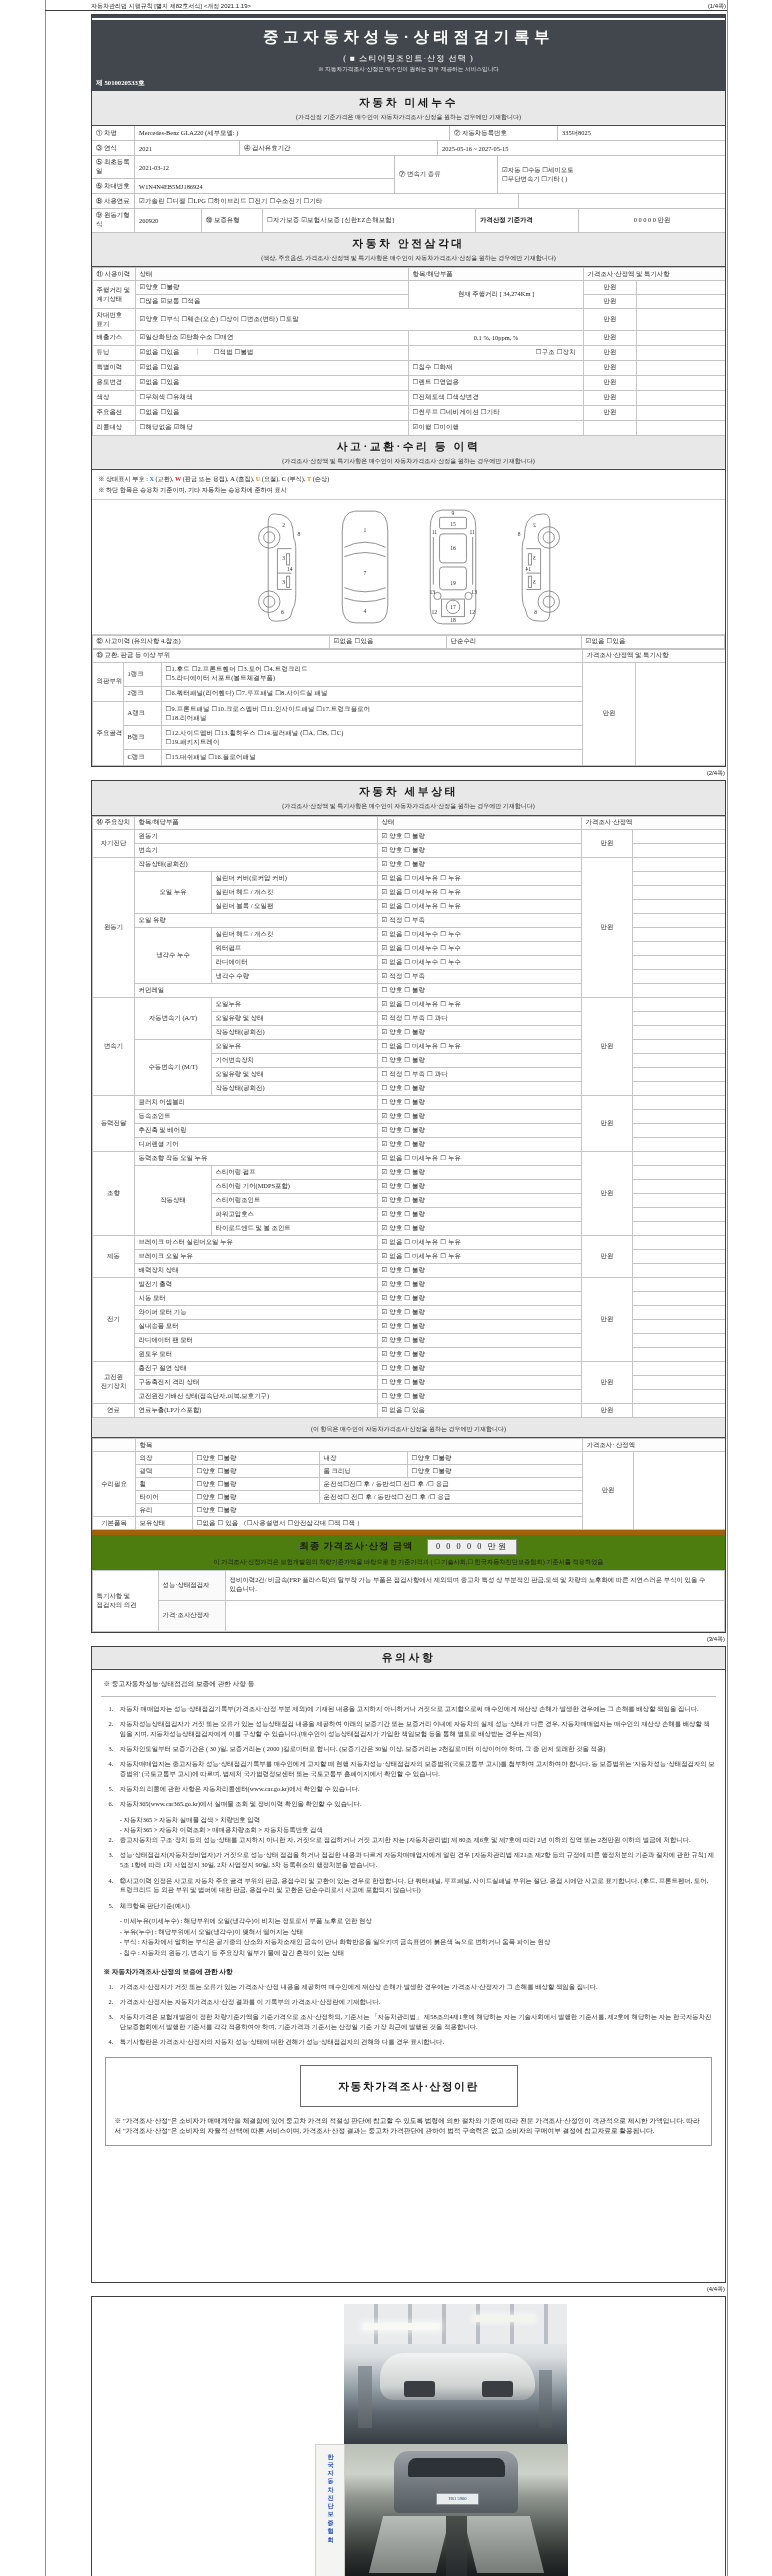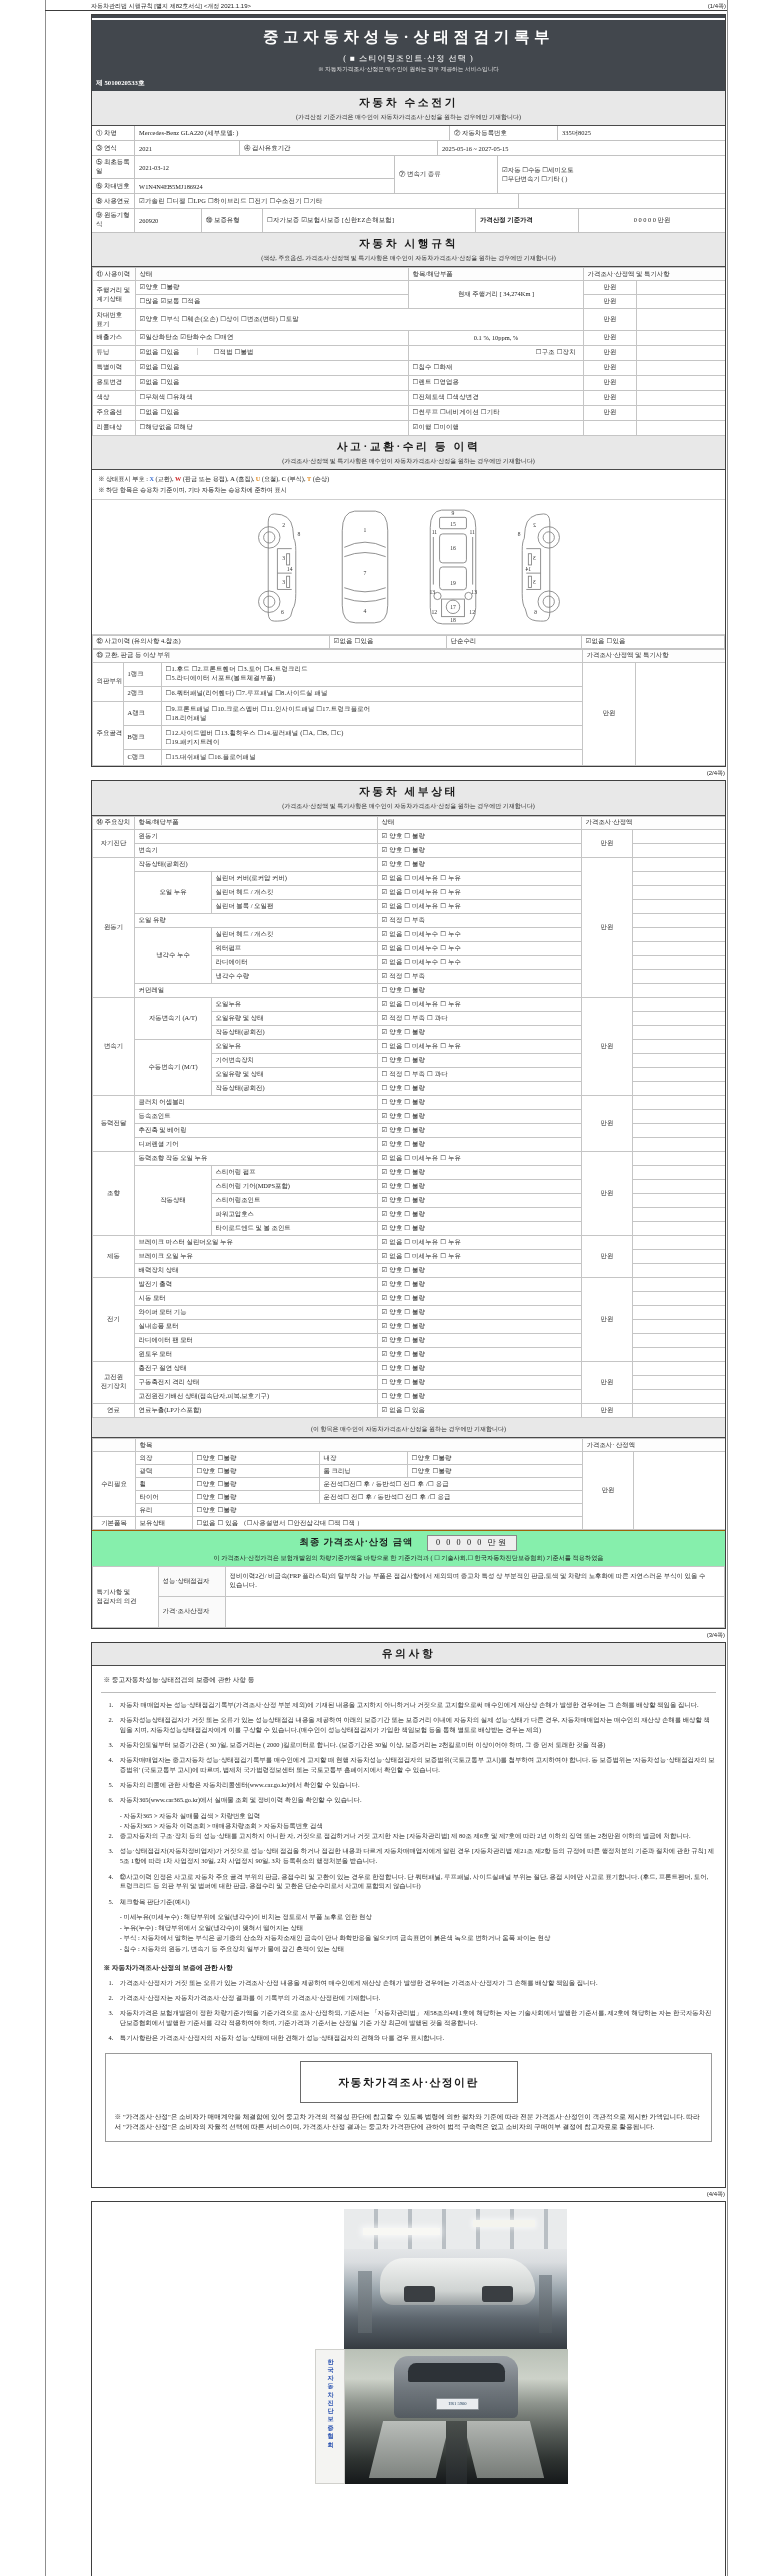--- a/index.html
+++ b/index.html
@@ -86,21 +86,21 @@
     <div class="page" style="margin-top:1.5px;">
       <div class="dark">
         <div class="wstrip"></div>
         <div class="t">중고자동차성능·상태점검기록부</div>
         <div class="s">( ■ 스티어링조인트·산정 선택 )</div>
         <div class="n">※ 자동차가격조사·산정은 매수인이 원하는 경우 제공하는 서비스입니다</div>
         <div class="docno">제 5010020533호</div>
       </div>
 
       <div class="sec-hd">
-        <div class="t">자동차 수소전기</div>
+        <div class="t">자동차 미세누수</div>
         <div class="s">(가격산정 기준가격은 매수인이 자동차가격조사·산정을 원하는 경우에만 기재합니다)</div>
       </div>
       <div>
         <div class="frow">
           <div class="fc lblc" style="width:43px">① 차명</div>
           <div class="fc" style="width:315px">Mercedes-Benz GLA220 (세부모델: )</div>
           <div class="fc lblc" style="width:108px">② 자동차등록번호</div>
           <div class="fc last" style="flex:1">335더8025</div>
         </div>
         <div class="frow">
@@ -133,21 +133,21 @@
           <div class="fc lblc" style="width:43px">⑨ 원동기형식</div>
           <div class="fc" style="width:67px">260920</div>
           <div class="fc lblc" style="width:61px">⑩ 보증유형</div>
           <div class="fc ck" style="width:213px">☐자가보증  ☑보험사보증 [신한EZ손해보험]</div>
           <div class="fc lblc" style="width:103px;font-weight:bold">가격산정 기준가격</div>
           <div class="fc last" style="flex:1;justify-content:center">0 0 0 0 0 만원</div>
         </div>
       </div>
 
       <div class="sec-hd">
-        <div class="t">자동차 시행규칙</div>
+        <div class="t">자동차 안전삼각대</div>
         <div class="s">(색상, 주요옵션, 가격조사·산정액 및 특기사항은 매수인이 자동차가격조사·산정을 원하는 경우에만 기재합니다)</div>
       </div>
       <table class="ft">
         <colgroup>
             <col style="width:43px">
             <col style="width:273px">
             <col style="width:175px">
             <col style="width:53px">
             <col style="width:91px">
           </colgroup>
@@ -676,21 +676,21 @@
           <td colspan="3" class="ck">☐양호  ☐불량</td>
         </tr>
         <tr>
           <td class="center">기본품목</td>
           <td>보유상태</td>
           <td colspan="3" class="ck">☐없음  ☐ 있음 （☐사용설명서 ☐안전삼각대 ☐잭 ☐잭 ）</td>
         </tr>
       </tbody>
         </table>
 
-      <div style="background:#86efac;border-top:1px solid #a16207;padding:3.6px 0 3.1px;">
+      <div style="background:#4d7c0f;border-top:5px solid #a16207;padding:3.6px 0 3.1px;">
         <div style="display:flex;justify-content:center;align-items:center;gap:13.4px;">
           <span style="font-size:9.3px;font-weight:bold;letter-spacing:1px;">최종 가격조사·산정 금액</span>
           <span style="border:0.5px solid #888;background:#efefef;padding:1.5px 8.2px;font-size:8.2px;letter-spacing:2.1px;">0  0  0  0  0 만원</span>
         </div>
         <div style="text-align:center;font-size:6.2px;margin-top:2.6px;">이 가격조사·산정가격은 보험개발원의 차량기준가액을 바탕으로 한 기준가격과 ( ☐ 기술사회,☐ 한국자동차진단보증협회) 기준서를 적용하였음</div>
       </div>
 
       <table class="ft">
         <colgroup>
             <col style="width:66px">
@@ -705,21 +705,21 @@
         </tr>
         <tr>
           <td style="height:27px;background:#fafafa">가격·조사산정자</td>
           <td></td>
         </tr>
       </tbody>
         </table>
     </div>
     <div class="marker">(3/4쪽)</div>
 
-    <div class="page" style="height:546px;box-sizing:border-box;">
+    <div class="page" style="height:637px;box-sizing:border-box;">
       <div class="sec-hd">
         <div class="t">유의사항</div>
       </div>
       <div class="notice-body">
         <div class="notice-sub-heading">※ 중고자동차성능·상태점검의 보증에 관한 사항 등</div>
         <div id="notice-warranty">
             <div class="n-item">
               <span class="no">1.</span>
               <span class="tx">자동차 매매업자는 성능·상태점검기록부(가격조사·산정 부분 제외)에 기재된 내용을 고지하지 아니하거나 거짓으로 고지함으로써 매수인에게 재산상 손해가 발생한 경우에는 그 손해를 배상할 책임을 집니다.</span>
             </div>

